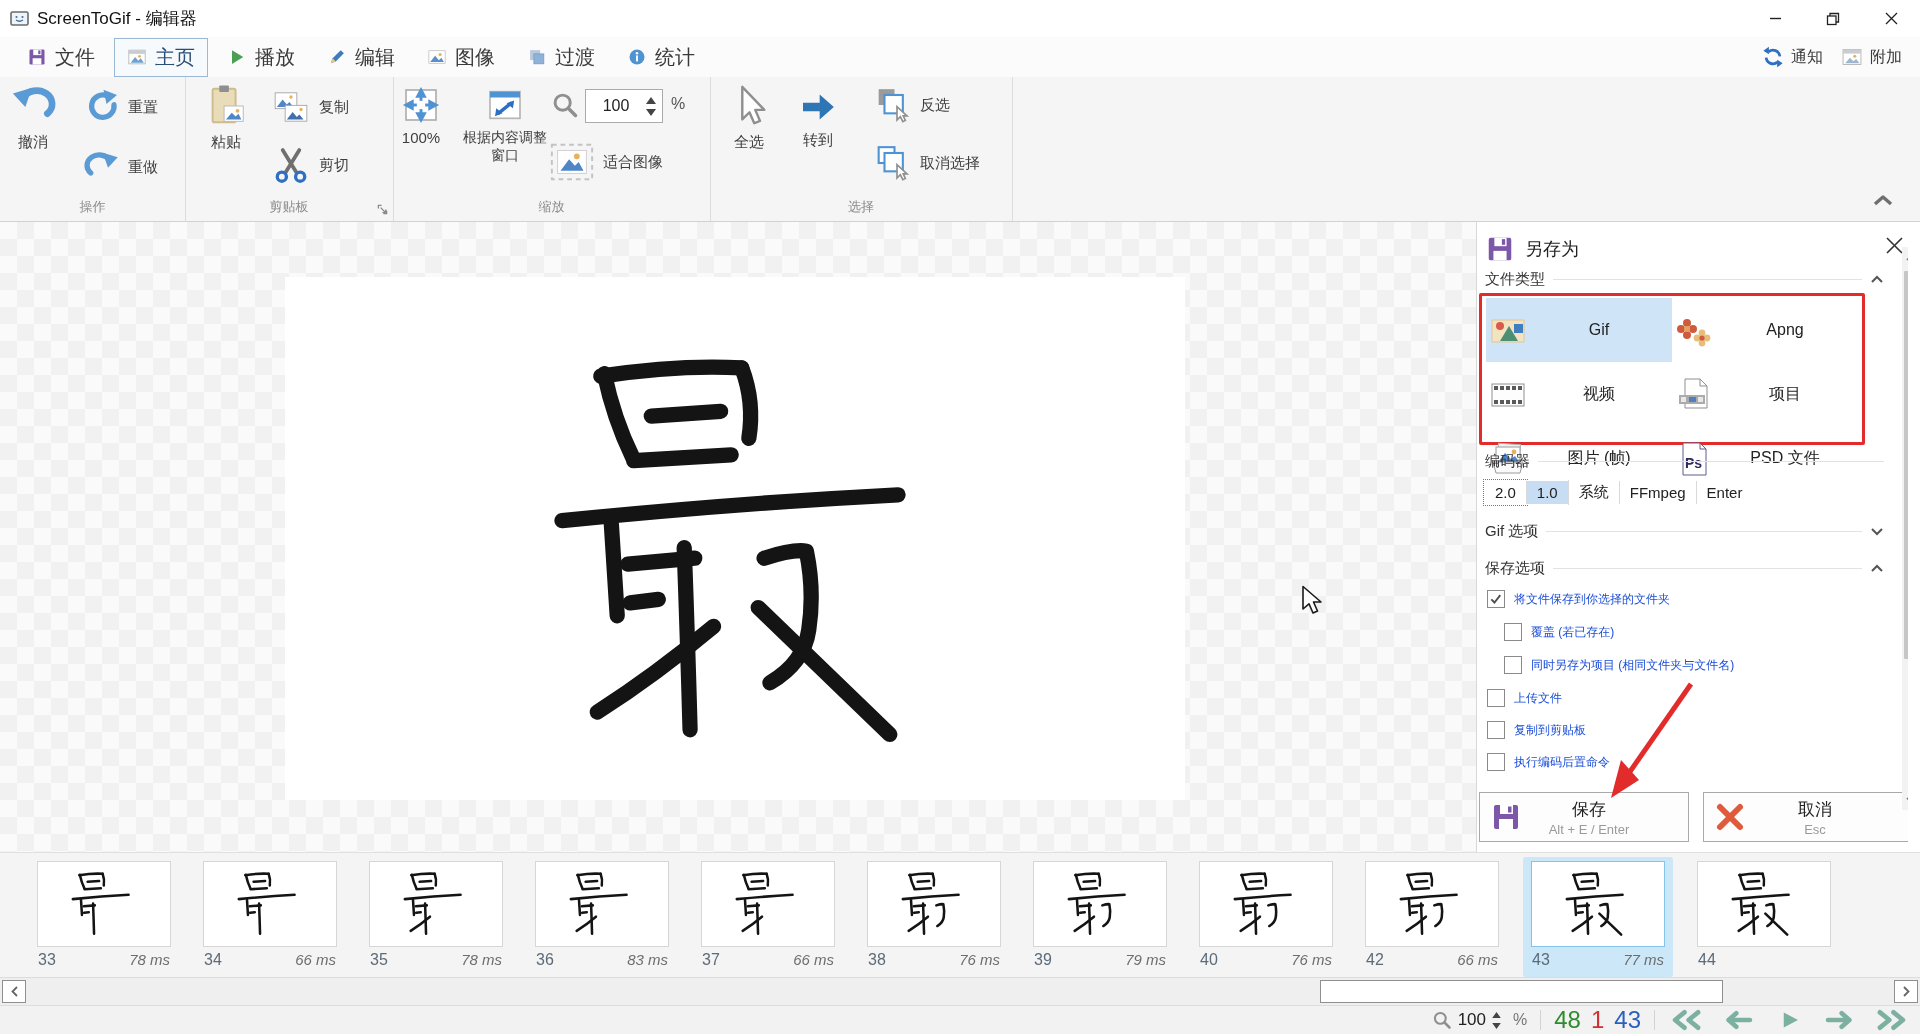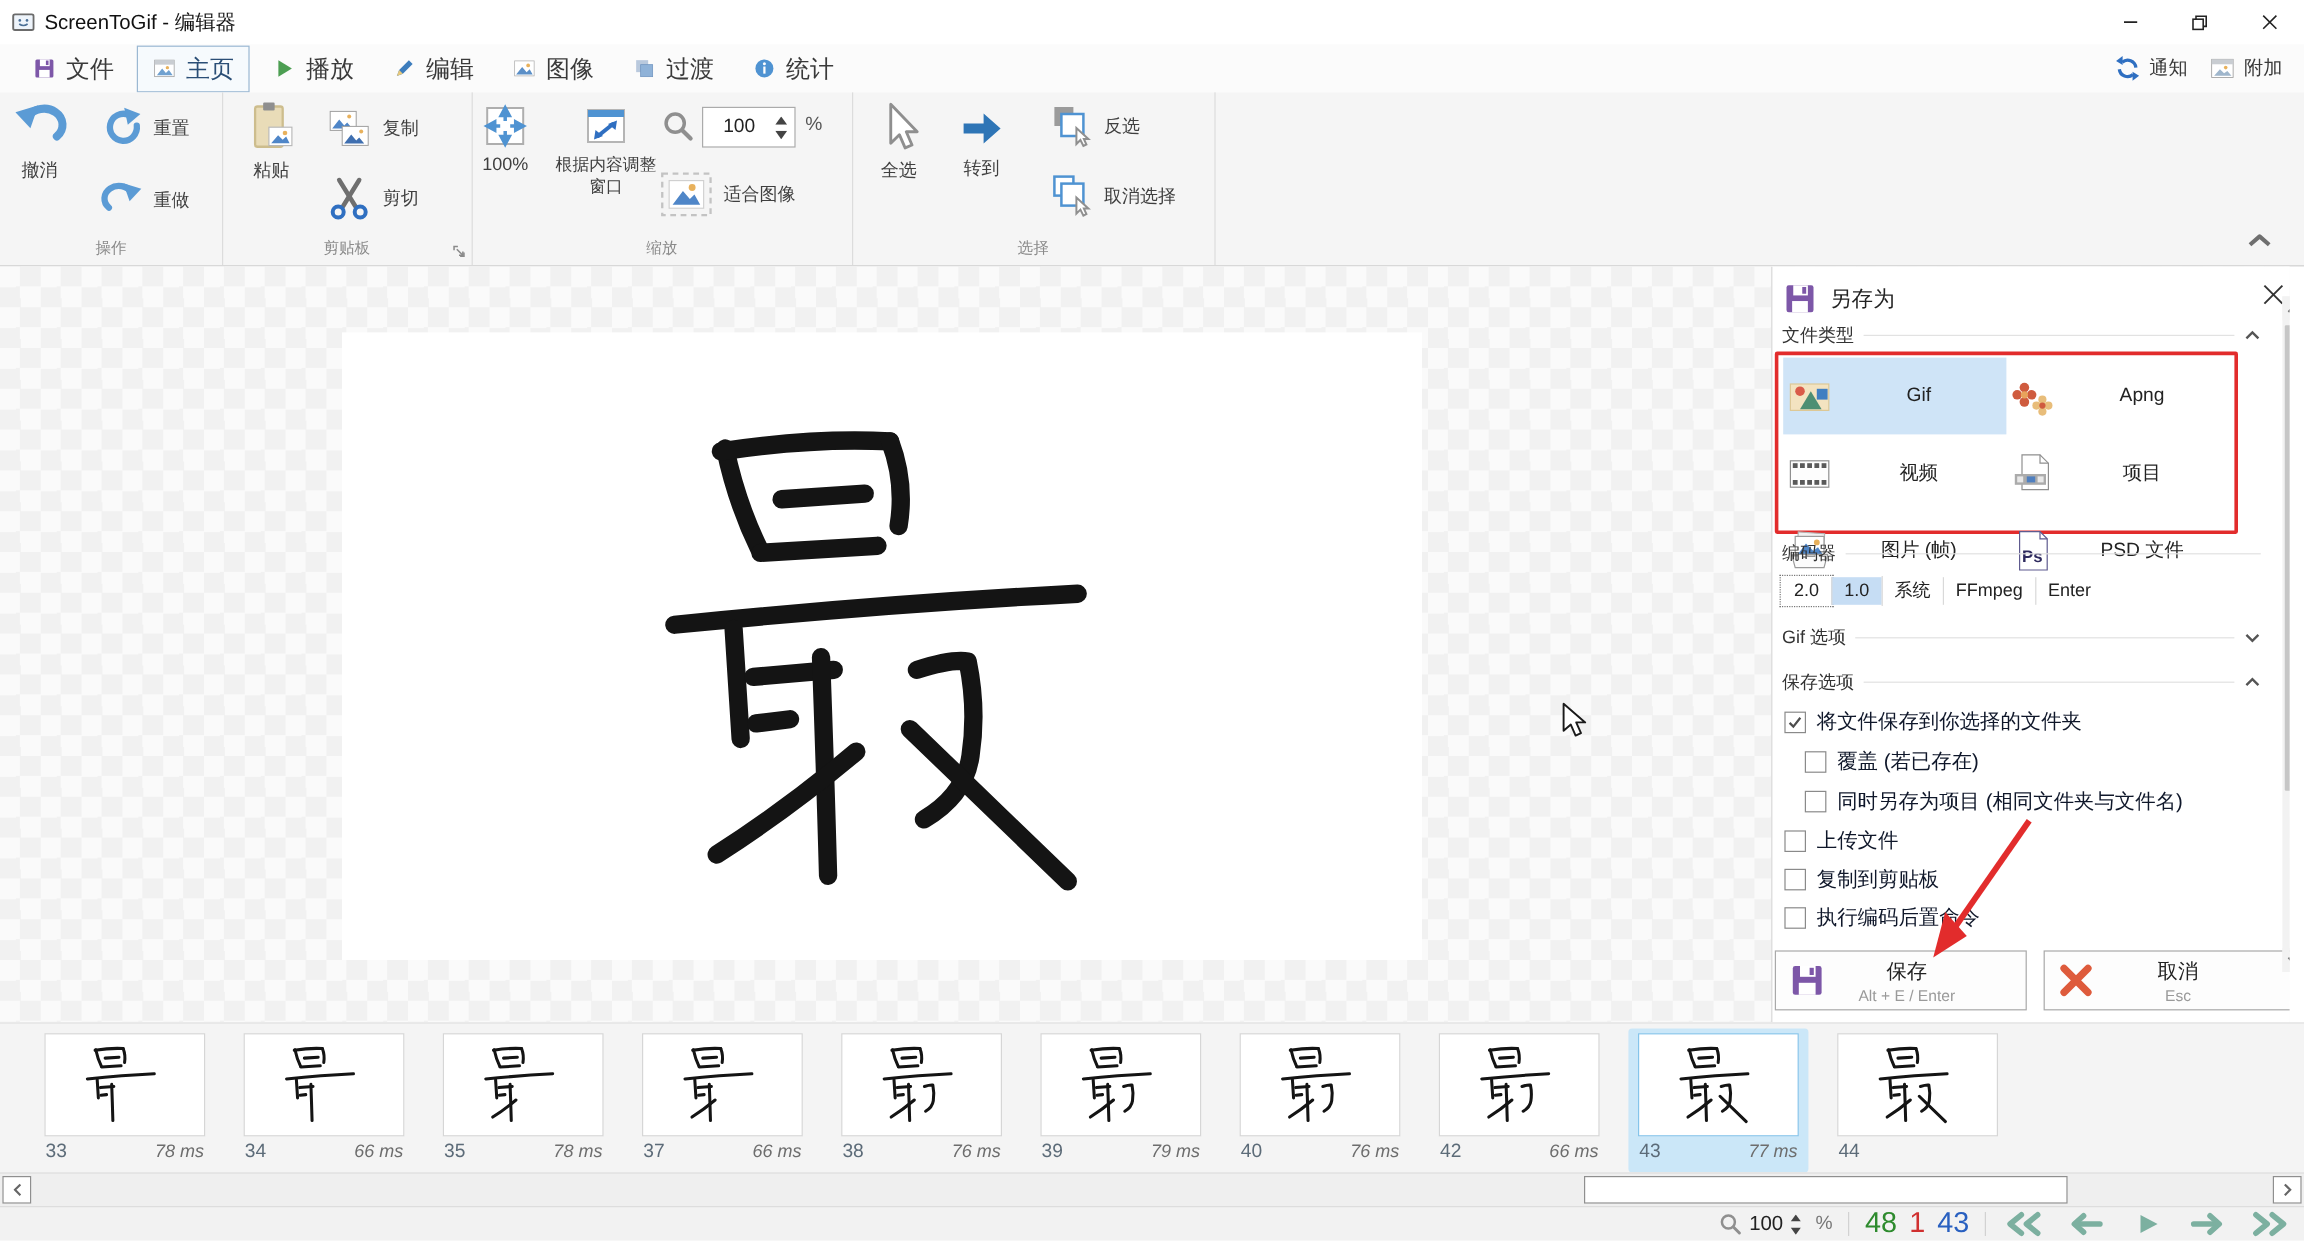--- a/index.html
+++ b/index.html
@@ -53,21 +53,21 @@
           display:grid;grid-template-columns:1fr 1fr;align-content:space-around;padding:2px 4px;box-sizing:border-box}
   .ftype{display:flex;align-items:center;gap:4px;height:40px;padding:12px 4px;font-size:16px;color:#222}
   .ftype .fi{width:36px;height:34px;flex:none}
   .ftype .fl{flex:1;text-align:center}
   .ftype.sel{background:#cfe4f7}
   .encrow{position:absolute;left:8px;top:258px;display:flex;align-items:center}
   .enc{font-size:15px;color:#222;padding:3px 10px;border-left:1px solid #d9d9d9}
   .enc:first-child{border-left:none}
   .enc.sel{background:#c6ddf4}
   .enc.focus{outline:1px dotted #777;outline-offset:1px}
-  .cbrow{position:absolute;left:10px;display:flex;align-items:center;gap:9px;font-size:17px;color:#0f172a;white-space:nowrap}
+  .cbrow{position:absolute;left:10px;display:flex;align-items:center;gap:9px;font-size:12px;color:#1d4ed8;white-space:nowrap}
   .cbrow .box{width:18px;height:18px;border:1.5px solid #8a8a8a;background:#fff;box-sizing:border-box;flex:none;
               display:flex;align-items:center;justify-content:center}
   .pbtn{position:absolute;height:50px;background:#fdfdfd;border:1px solid #a9a9a9;box-sizing:border-box;
         display:flex;align-items:center;cursor:default}
   .pbtn .bi{width:32px;height:32px;margin:0 8px 0 10px;flex:none}
   .pbtn .bt{flex:1;text-align:center;margin-right:40px}
   .pbtn .l1{font-size:17px;color:#222}
   .pbtn .l2{font-size:13px;color:#9a9a9a;margin-top:1px}
   .vscroll{position:absolute;right:1px;top:25px;bottom:42px;width:17px;background:#f2f2f2}
   .vbtn{position:absolute;left:0;width:17px;height:20px;display:flex;align-items:center;justify-content:center;background:#f2f2f2}
@@ -745,20 +745,41 @@
           <path d="M101,124 L184,119" fill="none" stroke="#141414" stroke-width="13" stroke-linecap="round" stroke-linejoin="round"></path>
           <path d="M40,175 Q190,160 326,153" fill="none" stroke="#141414" stroke-width="13" stroke-linecap="round" stroke-linejoin="round"></path>
           <path d="M82,178 L87,256" fill="none" stroke="#141414" stroke-width="13" stroke-linecap="round" stroke-linejoin="round"></path>
           <path d="M96,212 L153,207" fill="none" stroke="#141414" stroke-width="13" stroke-linecap="round" stroke-linejoin="round"></path>
           <path d="M98,245 L122,242" fill="none" stroke="#141414" stroke-width="13" stroke-linecap="round" stroke-linejoin="round"></path>
           <path d="M144,198 Q147,280 149,353" fill="none" stroke="#141414" stroke-width="13" stroke-linecap="round" stroke-linejoin="round"></path>
           <path d="M169,265 Q120,306 70,338" fill="none" stroke="#141414" stroke-width="13" stroke-linecap="round" stroke-linejoin="round"></path>
         </svg>
        </div>
        <div class="fcap">
+         <span class="fnum">36</span>
+         <span class="fms">83 ms</span>
+       </div>
+    </div>
+    <div class="frame ">
+       <div class="fcard">
+         <svg width="120" height="78" viewBox="0 0 400 400">
+          <path d="M76,50 Q84,88 100,121" fill="none" stroke="#141414" stroke-width="13" stroke-linecap="round" stroke-linejoin="round"></path>
+          <path d="M73,52 Q140,42 193,45" fill="none" stroke="#141414" stroke-width="13" stroke-linecap="round" stroke-linejoin="round"></path>
+          <path d="M193,45 Q204,74 199,105" fill="none" stroke="#141414" stroke-width="13" stroke-linecap="round" stroke-linejoin="round"></path>
+          <path d="M116,86 L175,82" fill="none" stroke="#141414" stroke-width="13" stroke-linecap="round" stroke-linejoin="round"></path>
+          <path d="M101,124 L184,119" fill="none" stroke="#141414" stroke-width="13" stroke-linecap="round" stroke-linejoin="round"></path>
+          <path d="M40,175 Q190,160 326,153" fill="none" stroke="#141414" stroke-width="13" stroke-linecap="round" stroke-linejoin="round"></path>
+          <path d="M82,178 L87,256" fill="none" stroke="#141414" stroke-width="13" stroke-linecap="round" stroke-linejoin="round"></path>
+          <path d="M96,212 L153,207" fill="none" stroke="#141414" stroke-width="13" stroke-linecap="round" stroke-linejoin="round"></path>
+          <path d="M98,245 L122,242" fill="none" stroke="#141414" stroke-width="13" stroke-linecap="round" stroke-linejoin="round"></path>
+          <path d="M144,198 Q147,280 149,353" fill="none" stroke="#141414" stroke-width="13" stroke-linecap="round" stroke-linejoin="round"></path>
+          <path d="M169,265 Q120,306 70,338" fill="none" stroke="#141414" stroke-width="13" stroke-linecap="round" stroke-linejoin="round"></path>
+        </svg>
+       </div>
+       <div class="fcap">
          <span class="fnum">37</span>
          <span class="fms">66 ms</span>
        </div>
     </div>
     <div class="frame ">
        <div class="fcard">
          <svg width="120" height="78" viewBox="0 0 400 400">
           <path d="M76,50 Q84,88 100,121" fill="none" stroke="#141414" stroke-width="13" stroke-linecap="round" stroke-linejoin="round"></path>
           <path d="M73,52 Q140,42 193,45" fill="none" stroke="#141414" stroke-width="13" stroke-linecap="round" stroke-linejoin="round"></path>
           <path d="M193,45 Q204,74 199,105" fill="none" stroke="#141414" stroke-width="13" stroke-linecap="round" stroke-linejoin="round"></path>

